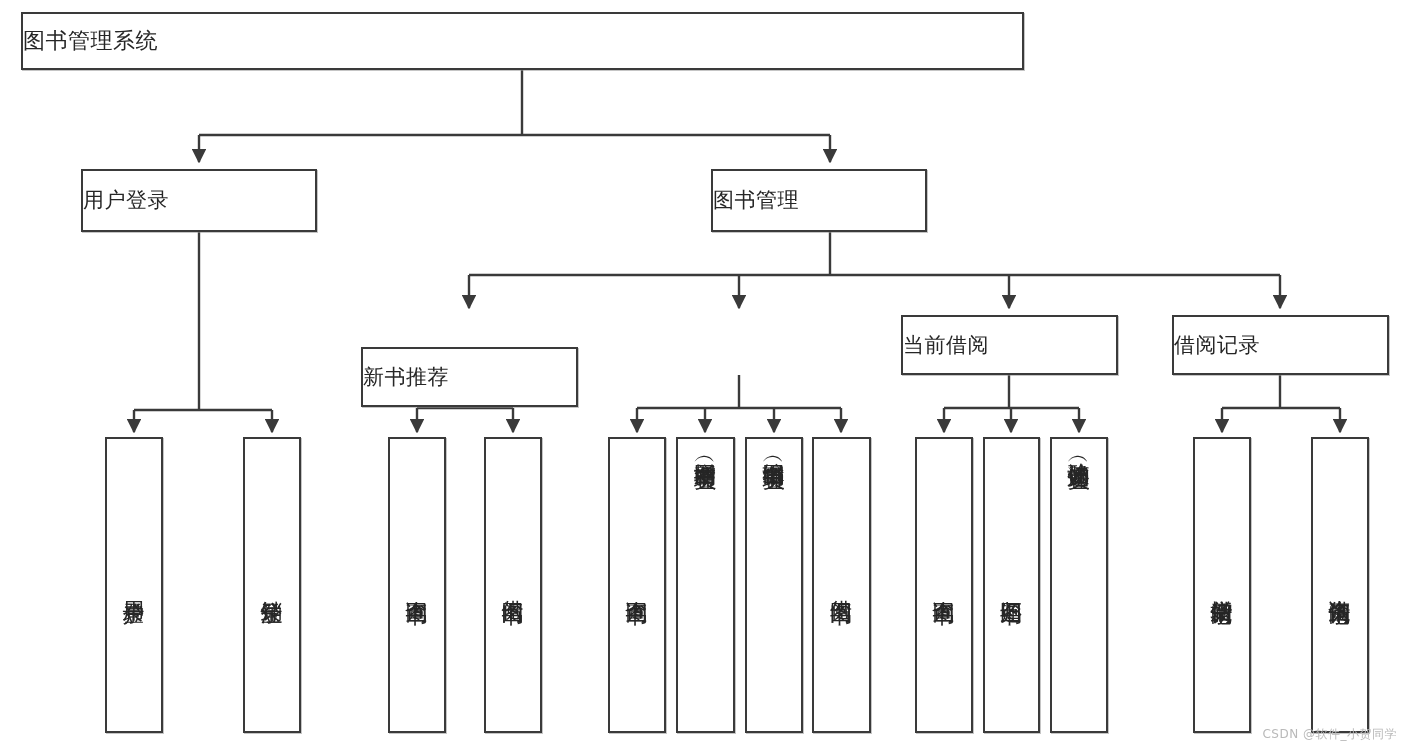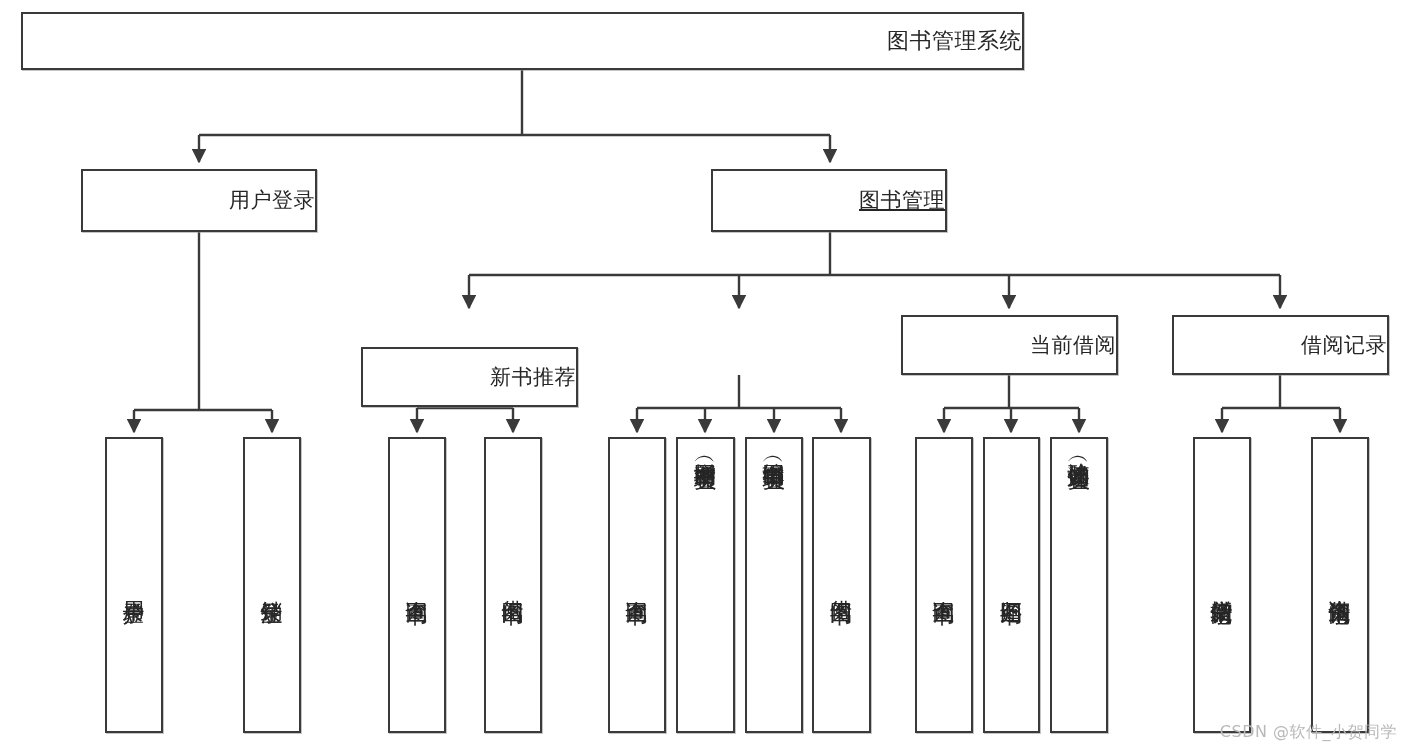--- a/index.html
+++ b/index.html
@@ -26,21 +26,21 @@
     height: 747px;
     pointer-events: none;
   }
   .node {
     position: absolute;
     box-sizing: border-box;
     border: 2px solid #3a3a3a;
     background: #ffffff;
     display: flex;
     align-items: center;
-    justify-content: flex-end;
+    justify-content: flex-start;
     color: #262626;
     box-shadow: 1px 1px 0 0 rgba(150,150,150,0.55);
   }
   .node .label {
     display: block;
     text-align: center;
     line-height: 1.18;
     white-space: nowrap;
   }
   
@@ -66,21 +66,21 @@
     white-space: nowrap;
   }
   .node.v.mid {
     align-items: center;
     padding-top: 0;
   }
   #watermark {
     position: absolute;
     right: 8px;
     bottom: 4px;
-    font-size: 16px;
+    font-size: 12px;
     color: #b9b9b9;
     letter-spacing: 0.5px;
     white-space: nowrap;
     user-select: none;
   }
 </style>
 </head>
 <body>
 
 <div id="canvas">
@@ -135,21 +135,21 @@
     </g>
   </svg>
 
   <div class="node h root" style="left:21px; top:12px; width:1003px; height:58px;">
     <span class="label">图书管理系统</span>
   </div>
 
   <div class="node h" style="left:81px; top:169px; width:236px; height:63px;">
     <span class="label">用户登录</span>
   </div>
-  <div class="node h" style="left:711px; top:169px; width:236px; height:63px;text-decoration:underline;">
+  <div class="node h" style="left:711px; top:169px; width:216px; height:63px;">
     <span class="label">图书管理</span>
   </div>
 
   <div class="node h" style="left:361px; top:315px; width:217px; height:60px;margin-top:32px;">
     <span class="label">新书推荐</span>
   </div>
   <div class="node h" style="left:901px; top:315px; width:217px; height:60px;">
     <span class="label">当前借阅</span>
   </div>
   <div class="node h" style="left:1172px; top:315px; width:217px; height:60px;">

